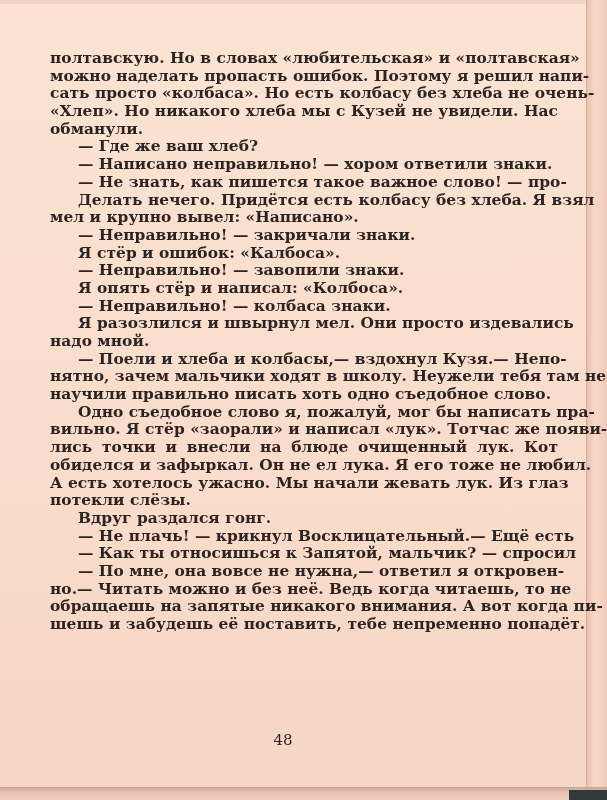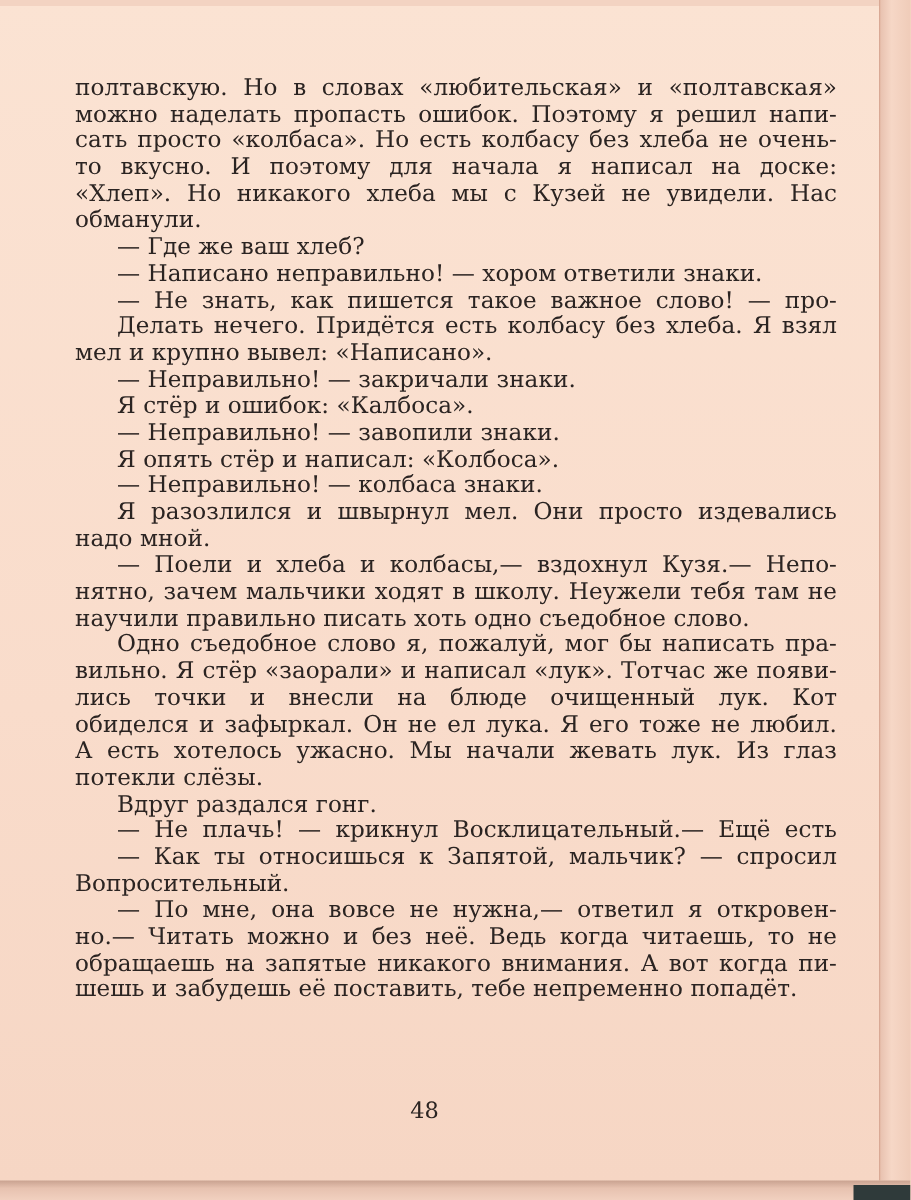--- a/index.html
+++ b/index.html
@@ -26,41 +26,41 @@
     background: linear-gradient(180deg, #c9a290 0%, #e7c2b0 40%, #f1d0bf 100%);
   }
   .bottom-corner {
     position: absolute; right: 0; top: 790px; width: 38px; height: 10px;
     background: #2f3a3a;
   }
   .text {
     position: absolute; left: 50px; top: 50px; width: 508px;
     font-size: 15.4px; line-height: 17.7px; color: #2b2422;
     letter-spacing: 0.05px;
+    font-weight: bold;
   }
   .line { display: block; white-space: nowrap; text-align: justify; text-align-last: justify; height: 17.7px; }
   .line.last { text-align-last: left; }
   .line.indent { padding-left: 28px; }
   .pagenum {
     position: absolute; left: 0; width: 566px; top: 731px; text-align: center;
     font-size: 15px; color: #2b2422; font-family: "DejaVu Serif", serif;
   }
 </style>
 </head>
 <body>
 
 <div class="page"></div>
 <div class="top-edge"></div>
 <div class="gutter"></div>
 
 <div class="text" id="body-text">
     <span class="line">полтавскую. Но в словах «любительская» и «полтавская»</span>
     <span class="line">можно наделать пропасть ошибок. Поэтому я решил напи-</span>
     <span class="line">сать просто «колбаса». Но есть колбасу без хлеба не очень-</span>
-    <span class="line">то вкусно. И поэтому для начала я написал на доске:</span>
     <span class="line">«Хлеп». Но никакого хлеба мы с Кузей не увидели. Нас</span>
     <span class="line last">обманули.</span>
     <span class="line indent last">— Где же ваш хлеб?</span>
     <span class="line indent last">— Написано неправильно! — хором ответили знаки.</span>
     <span class="line indent">— Не знать, как пишется такое важное слово! — про-</span>
     <span class="line indent">Делать нечего. Придётся есть колбасу без хлеба. Я взял</span>
     <span class="line last">мел и крупно вывел: «Написано».</span>
     <span class="line indent last">— Неправильно! — закричали знаки.</span>
     <span class="line indent last">Я стёр и ошибок: «Калбоса».</span>
     <span class="line indent last">— Неправильно! — завопили знаки.</span>
@@ -73,21 +73,20 @@
     <span class="line last">научили правильно писать хоть одно съедобное слово.</span>
     <span class="line indent">Одно съедобное слово я, пожалуй, мог бы написать пра-</span>
     <span class="line">вильно. Я стёр «заорали» и написал «лук». Тотчас же появи-</span>
     <span class="line">лись точки и внесли на блюде очищенный лук. Кот</span>
     <span class="line">обиделся и зафыркал. Он не ел лука. Я его тоже не любил.</span>
     <span class="line">А есть хотелось ужасно. Мы начали жевать лук. Из глаз</span>
     <span class="line last">потекли слёзы.</span>
     <span class="line indent last">Вдруг раздался гонг.</span>
     <span class="line indent">— Не плачь! — крикнул Восклицательный.— Ещё есть</span>
     <span class="line indent">— Как ты относишься к Запятой, мальчик? — спросил</span>
-    <span class="line last">Вопросительный.</span>
     <span class="line indent">— По мне, она вовсе не нужна,— ответил я откровен-</span>
     <span class="line">но.— Читать можно и без неё. Ведь когда читаешь, то не</span>
     <span class="line">обращаешь на запятые никакого внимания. А вот когда пи-</span>
     <span class="line last">шешь и забудешь её поставить, тебе непременно попадёт.</span>
   </div>
 
 <div class="pagenum">48</div>
 
 <div class="bottom-edge"></div>
 <div class="bottom-corner"></div>

